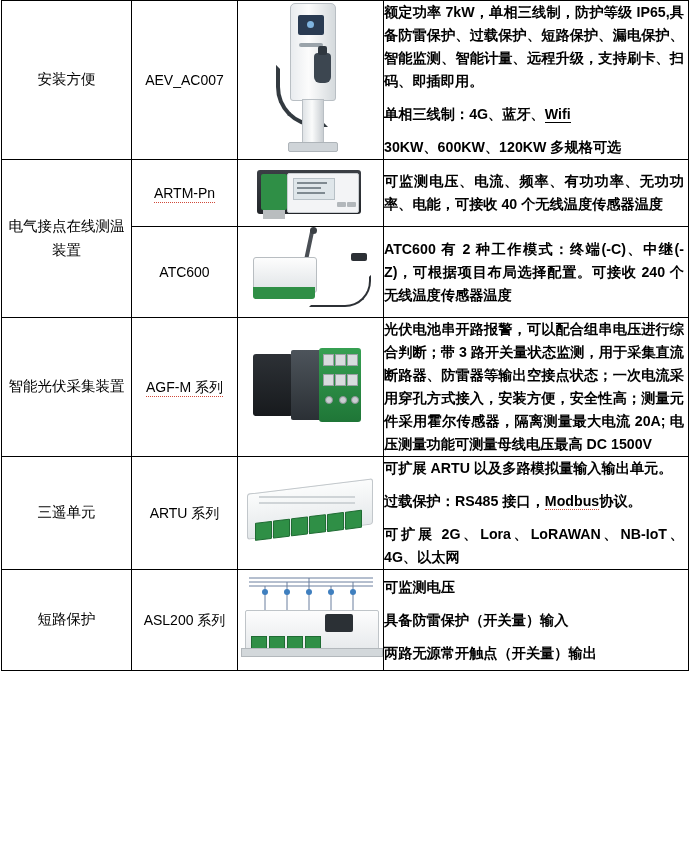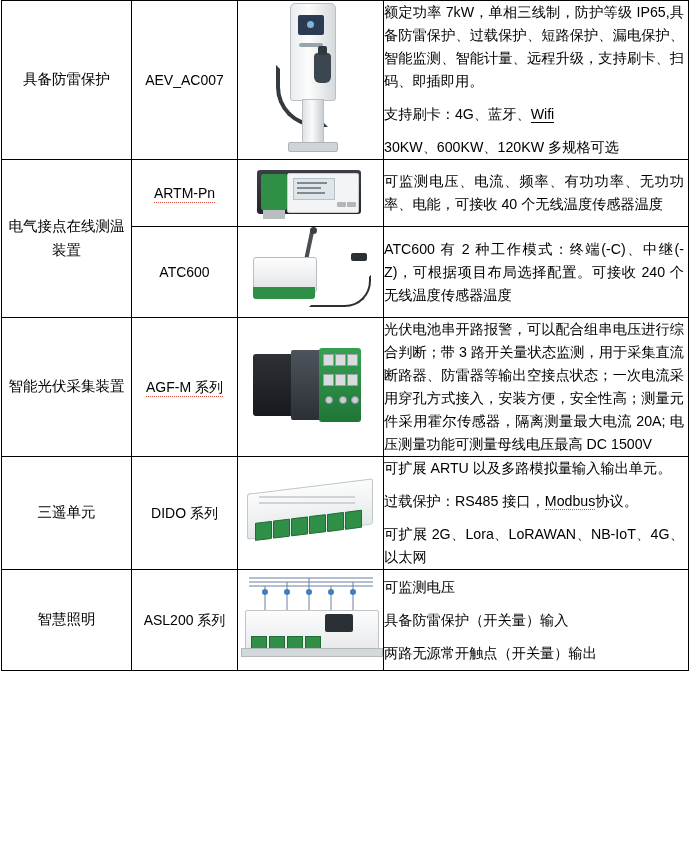--- a/index.html
+++ b/index.html
@@ -60,20 +60,21 @@
   }
   .desc-cell {
     font-size: 14.2px;
     line-height: 1.62;
     color: #000;
     padding: 8px 9px 8px 8px;
     text-align: justify;
   }
   .desc-cell p {
     margin: 0 4px 10px 0;
+    font-weight: bold;
   }
   .desc-cell p:last-child {
     margin-bottom: 0;
   }
   .u-solid {
     border-bottom: 1px solid #000;
   }
   .u-dotted {
     border-bottom: 1px dotted #d04a3a;
   }
@@ -307,40 +308,40 @@
   <table class="spec-table">
     <colgroup>
       <col class="c-cat">
         <col class="c-model">
         <col class="c-img">
         <col class="c-desc">
     </colgroup>
     <tbody>
 
       <tr>
-        <td class="cat-cell">具备防雷保护</td>
+        <td class="cat-cell">安装方便</td>
         <td class="model-cell">
           <span>AEV_AC007</span>
         </td>
         <td class="img-cell">
           <span class="fig fig-charger">
             <span class="body"></span>
             <span class="screen"></span>
             <span class="screen-dot"></span>
             <span class="slot"></span>
             <span class="cable"></span>
             <span class="gun"></span>
             <span class="post"></span>
             <span class="base"></span>
           </span>
         </td>
         <td class="desc-cell">
           <p>额定功率 7kW，单相三线制，防护等级 IP65,具备防雷保护、过载保护、短路保护、漏电保护、智能监测、智能计量、远程升级，支持刷卡、扫码、即插即用。</p>
           <p>
-            <span>支持刷卡：4G、蓝牙、</span><span class="u-solid">Wifi</span>
+            <span>单相三线制：4G、蓝牙、</span><span class="u-solid">Wifi</span>
           </p>
           <p>30KW、600KW、120KW 多规格可选</p>
         </td>
       </tr>
 
       <tr>
         <td class="cat-cell" rowspan="2">电气接点在线测温装置</td>
         <td class="model-cell">
           <span class="model-underline">ARTM-Pn</span>
         </td>
@@ -404,21 +405,21 @@
           </span>
         </td>
         <td class="desc-cell">
           <p>光伏电池串开路报警，可以配合组串电压进行综合判断；带 3 路开关量状态监测，用于采集直流断路器、防雷器等输出空接点状态；一次电流采用穿孔方式接入，安装方便，安全性高；测量元件采用霍尔传感器，隔离测量最大电流 20A; 电压测量功能可测量母线电压最高 DC 1500V</p>
         </td>
       </tr>
 
       <tr>
         <td class="cat-cell">三遥单元</td>
         <td class="model-cell">
-          <span>DIDO 系列</span>
+          <span>ARTU 系列</span>
         </td>
         <td class="img-cell">
           <span class="fig fig-artu">
             <span class="slab"></span>
             <span class="vent" style="top:26px;"></span>
             <span class="vent" style="top:32px;"></span>
             <span class="greenrow">
               <span class="gblk" style="left:0px;"></span>
               <span class="gblk" style="left:18px;"></span>
               <span class="gblk" style="left:36px;"></span>
@@ -431,21 +432,21 @@
         <td class="desc-cell">
           <p>可扩展 ARTU 以及多路模拟量输入输出单元。</p>
           <p>
             <span>过载保护：RS485 接口，</span><span class="u-dotted">Modbus</span><span>协议。</span>
           </p>
           <p>可扩展 2G、Lora、LoRAWAN、NB-IoT、4G、以太网</p>
         </td>
       </tr>
 
       <tr>
-        <td class="cat-cell">智慧照明</td>
+        <td class="cat-cell">短路保护</td>
         <td class="model-cell">
           <span>ASL200 系列</span>
         </td>
         <td class="img-cell">
           <span class="fig fig-asl">
             <svg class="sch" viewBox="0 0 144 42">
               <g stroke="#6b7f9e" fill="none" stroke-width="1">
                 <line x1="10" y1="8" x2="134" y2="8"></line>
                 <line x1="10" y1="12" x2="134" y2="12"></line>
                 <line x1="10" y1="16" x2="134" y2="16"></line>

